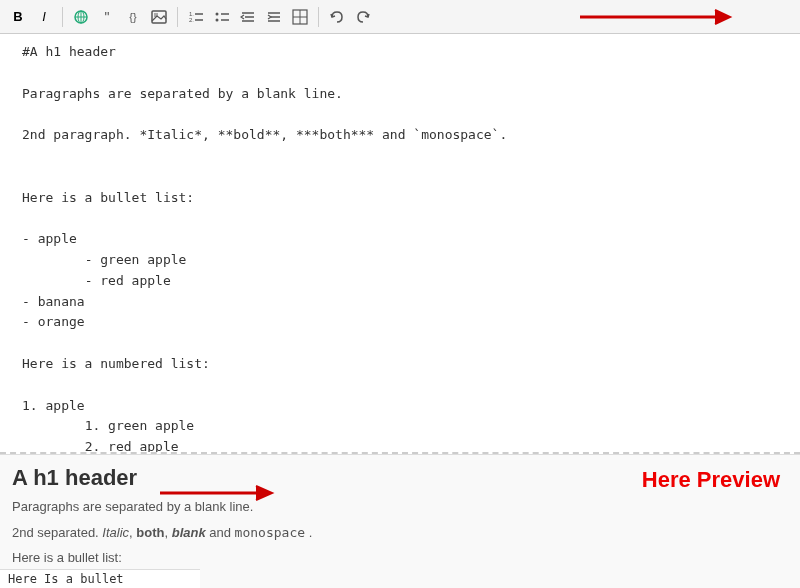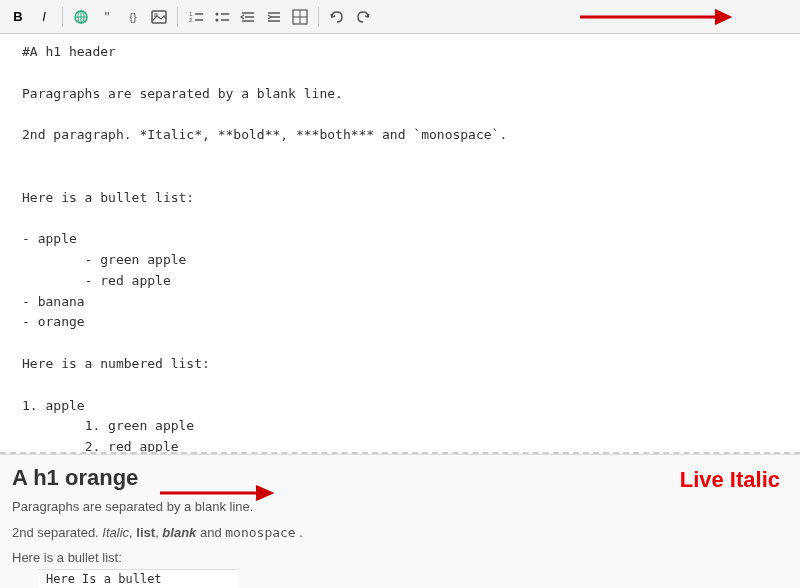--- a/index.html
+++ b/index.html
@@ -254,34 +254,34 @@
 
 1. apple
         1. green apple
         2. red apple
 2. banana
 -</div>
 </div>
 
 <div id="preview-area">
 
-  <div id="preview-label">Live Italic</div>
+  <div id="preview-label">Here Preview</div>
 
   <div id="preview-arrow">
     <svg width="120" height="24" class="arrow-svg">
       <line x1="0" y1="12" x2="108" y2="12" stroke="#cc0000" stroke-width="3"></line>
       <polyline points="96,5 112,12 96,19" fill="#cc0000" stroke="#cc0000" stroke-width="2"></polyline>
     </svg>
   </div>
 
   <div id="preview-content">
-    <h1>A h1 orange</h1>
+    <h1>A h1 header</h1>
     <p>Paragraphs are separated by a blank line.</p>
     <p>
-      <span>2nd separated. </span><em>Italic</em><span>, </span><strong>list</strong><span>, </span><strong><em>blank</em></strong><span> and </span><code>monospace</code><span> .</span>
+      <span>2nd separated. </span><em>Italic</em><span>, </span><strong>both</strong><span>, </span><strong><em>blank</em></strong><span> and </span><code>monospace</code><span> .</span>
     </p>
     <p>Here is a bullet list:</p>
   </div>
 </div>
 
-<div style="position:fixed; bottom:0; left:0; font-family:monospace; font-size:12px; color:#333; padding:2px 8px; background:#fff; border-top:1px solid #ddd; width:200px;margin-left:38px;">
+<div style="position:fixed; bottom:0; left:0; font-family:monospace; font-size:12px; color:#333; padding:2px 8px; background:#fff; border-top:1px solid #ddd; width:200px;">
   <span>Here Is a bullet</span>
 </div>
 
 </body></html>

